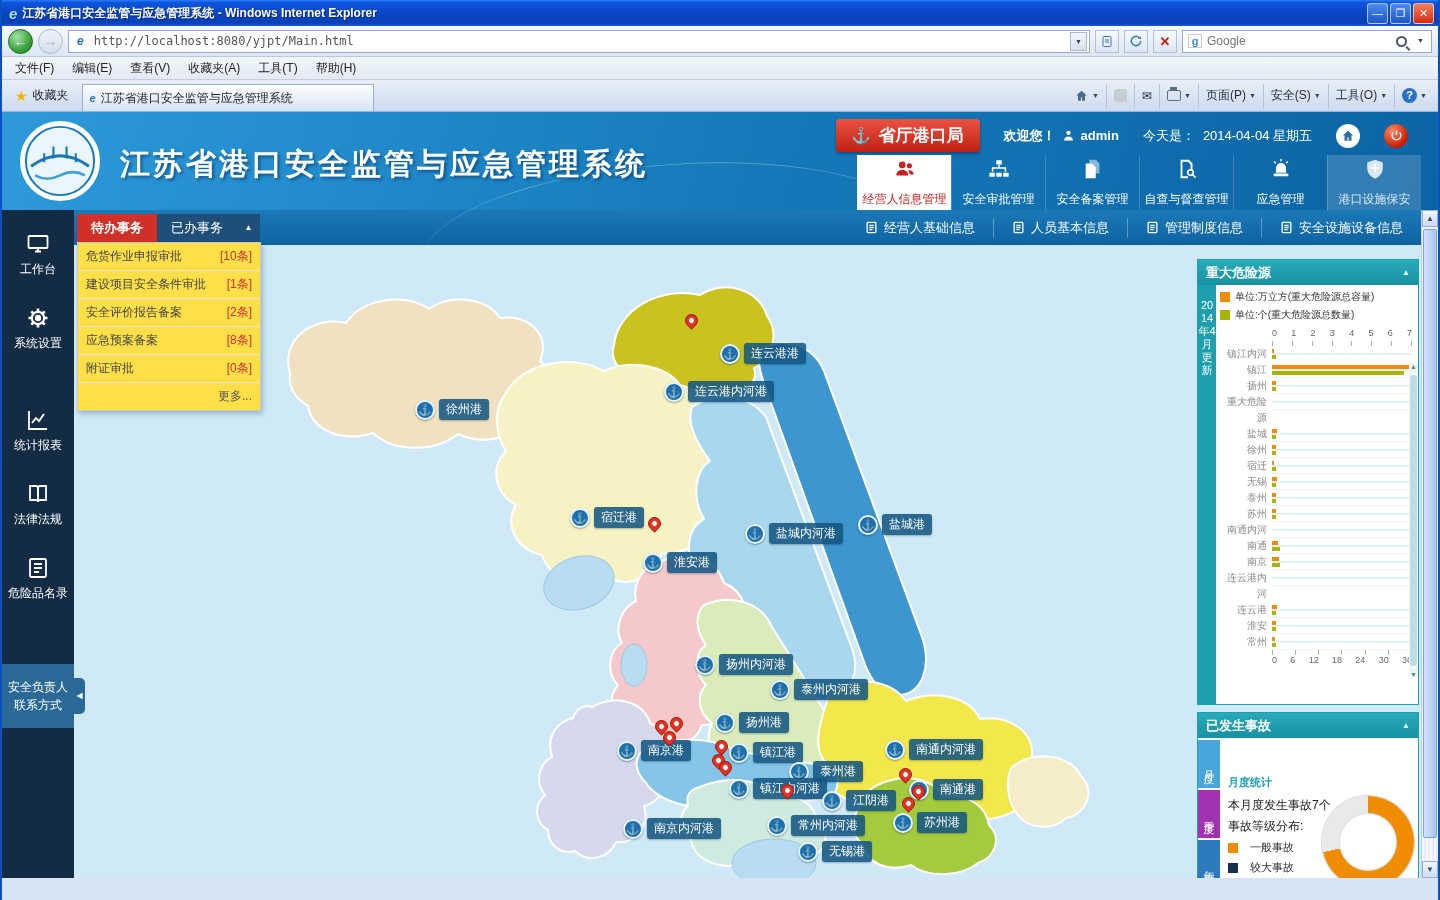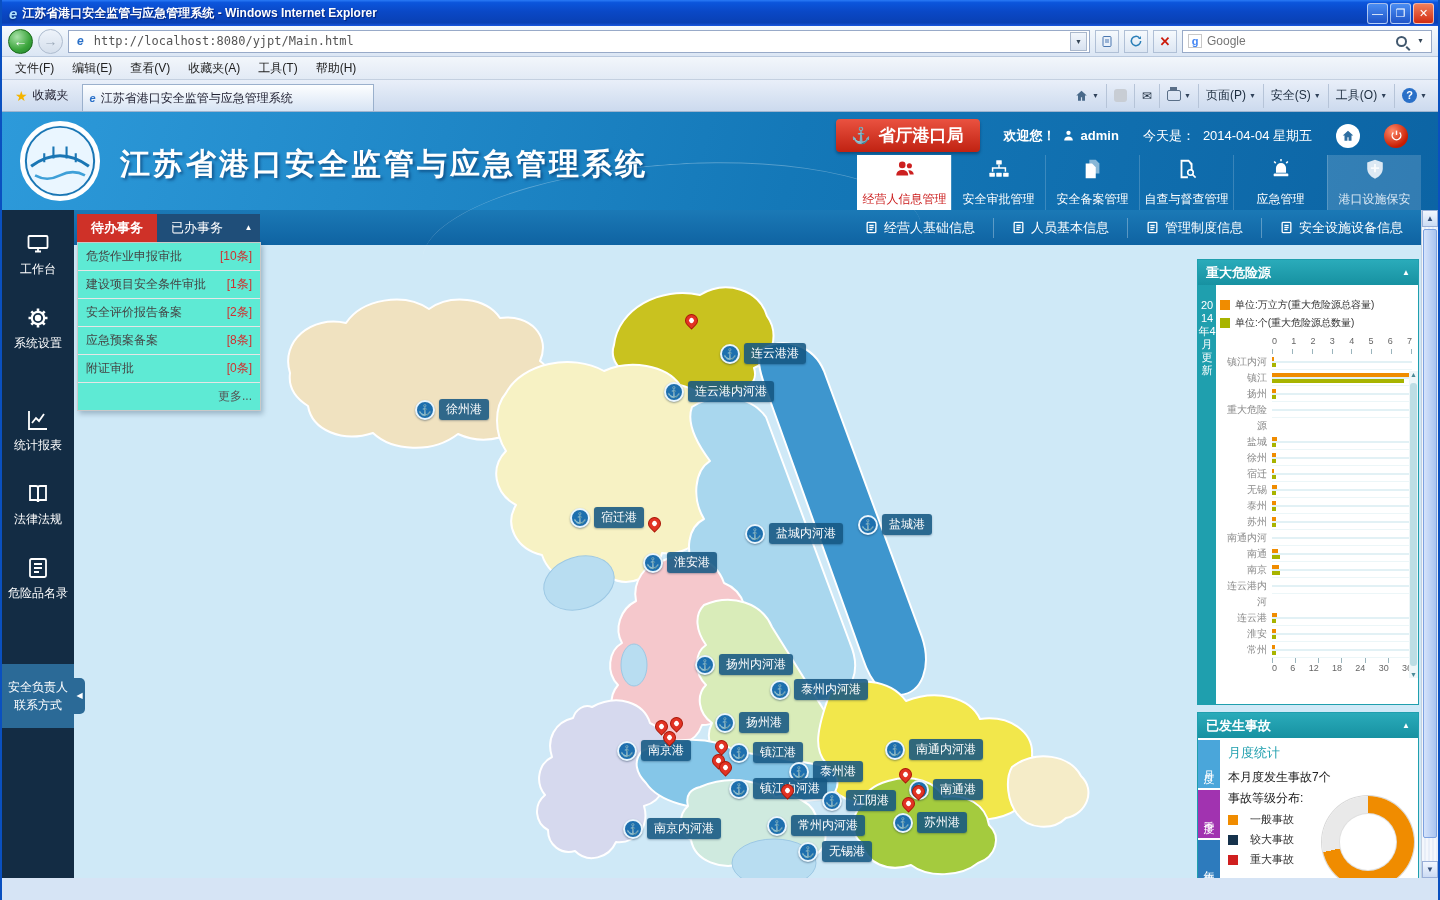--- a/index.html
+++ b/index.html
@@ -99,34 +99,34 @@
   .pin i { display:block; width:13px; height:13px; background:#e23324; border:1px solid #a81808; border-radius:50% 50% 50% 0; transform:rotate(-45deg); position:relative; }
   .pin i::after { content:''; position:absolute; width:5px; height:5px; background:#fff; border-radius:50%; left:3px; top:3px; }
 
   
   .taskpanel { position:absolute; left:3px; top:4px; width:184px; z-index:30;border-radius:15px; }
   .ttabs { display:flex; }
   .ttab { width:80px; height:28px; color:#fff; font-size:13px; text-align:center; line-height:28px; }
   .ttab.red { background:#cf3128; font-weight:bold; }
   .ttab.blue { background:#1f4e79; }
   .tcollapse { width:23px; height:28px; background:#1f4e79; color:#fff; font-size:8px; text-align:center; line-height:28px; }
-  .tbody { background:#5eead4; border:1px solid #c9c9c9; box-shadow:2px 3px 5px rgba(0,30,60,.25); }
+  .tbody { background:#fde047; border:1px solid #c9c9c9; box-shadow:2px 3px 5px rgba(0,30,60,.25); }
   .trow { display:flex; justify-content:space-between; padding:5px 8px; border-bottom:1px solid #e6e6e6; }
   .tlab { font-size:12px; color:#444; }
   .tcount { font-size:12px; color:#d03030; }
   .tmore { text-align:right; font-size:12px; color:#555; padding:5px 8px; }
 
   
   .panel { position:absolute; right:2px; width:222px; background:#fff; border:1px solid #1f9fae; z-index:20; }
   .phead { height:25px; background:linear-gradient(#2aabba,#1791a1); color:#fff; font-size:13px; font-weight:bold; display:flex; justify-content:space-between; align-items:center; padding:0 8px; }
   .phead .ptri { font-size:8px; }
   .hazard { top:14px; height:446px; display:flex; flex-direction:column; }
   .hbody { flex:1; display:flex; min-height:0; }
   .vstrip { width:18px; background:#1f9fae; color:#fff; font-size:11px; line-height:13px; text-align:center; word-break:break-all; padding-top:14px; }
-  .hcontent { flex:1; padding:5px 6px 14px 4px; position:relative;margin-top:8px; }
+  .hcontent { flex:1; padding:5px 6px 14px 4px; position:relative; }
   .hleg { display:flex; align-items:center; gap:5px; margin-bottom:4px; }
   .sq { width:10px; height:10px; display:inline-block; flex:none; }
   .hleg span { font-size:10px; color:#333; }
   .hchart { margin-top:6px; }
   .cline { display:flex; }
   .clab { width:52px; flex:none; font-size:10px; color:#8a8a8a; text-align:right; padding-right:5px; line-height:16px; }
   .cbar { flex:1; position:relative; min-width:0; }
   .chart-rowline .cbar { height:16px; border-bottom:1px solid #ecf6f8; }
   .chart-rowline .cbar::before { content:''; position:absolute; left:0; top:7px; width:100%; height:2px; background:#e2f1f5; }
   .bar1 { position:absolute; left:0; top:3px; height:4px; display:block; }
@@ -137,21 +137,21 @@
   .hscroll { position:absolute; right:0; top:78px; bottom:26px; width:9px; background:#eef6f8; font-size:7px; color:#4a8a96; text-align:center; }
   .hscroll .ht { position:absolute; top:0; left:0; right:0; }
   .hscroll .hb { position:absolute; bottom:0; left:0; right:0; }
   .hscroll .hthumb { position:absolute; top:12px; bottom:12px; left:1px; right:1px; background:#bcdde4; border-radius:3px; }
 
   .accidents { top:467px; height:175px; display:flex; flex-direction:column; }
   .abody { flex:1; display:flex; min-height:0; }
   .vtabs { width:22px; display:flex; flex-direction:column; gap:2px; padding-top:2px; }
   .vtab { flex:none; height:48px; color:#fff; font-size:11px; writing-mode:vertical-rl; text-align:center; line-height:22px; letter-spacing:2px; }
   .acontent { flex:1; position:relative; padding:6px 8px; }
-  .asub { color:#1f9fae; font-size:13px; font-weight:normal; }
+  .asub { color:#1f9fae; font-size:11px; font-weight:bold;margin-top:31px; }
   .asummary { font-size:12px; color:#222; margin-top:7px; }
   .adist { font-size:12px; color:#222; margin-top:4px; }
   .aleg { display:flex; align-items:center; gap:12px; margin-top:5px; }
   .aleg span { font-size:11px; color:#333; }
   .donut { position:absolute; right:4px; top:58px; width:92px; height:92px; border-radius:50%; display:grid; place-items:center; box-shadow:0 0 0 1px #d8d8d8; }
   .donut::after { content:''; width:56px; height:56px; border-radius:50%; background:#fff; box-shadow:0 0 0 1px #e0e0e0; }
 
   
   .vscroll { width:17px; background:#f0f4fa; border-left:1px solid #c4d0e0; display:flex; flex-direction:column; }
   .sbtn { height:17px; background:linear-gradient(#f2f7ff,#ccdcf4); border:1px solid #9ab0d8; font-size:8px; color:#35507a; text-align:center; line-height:15px; }

